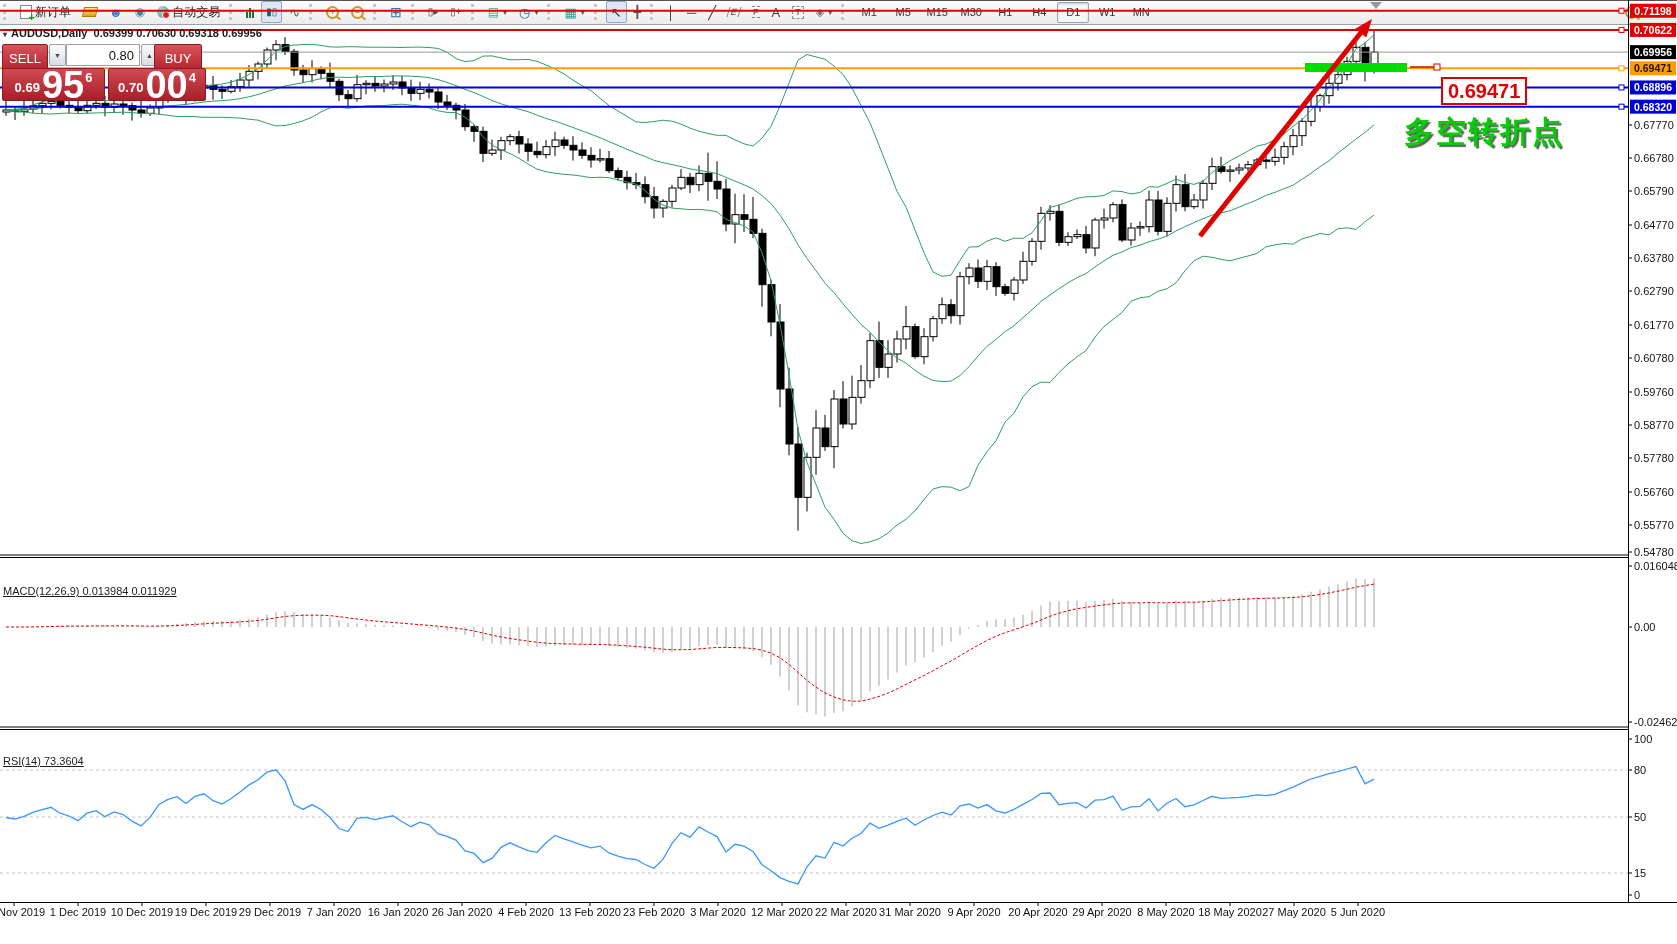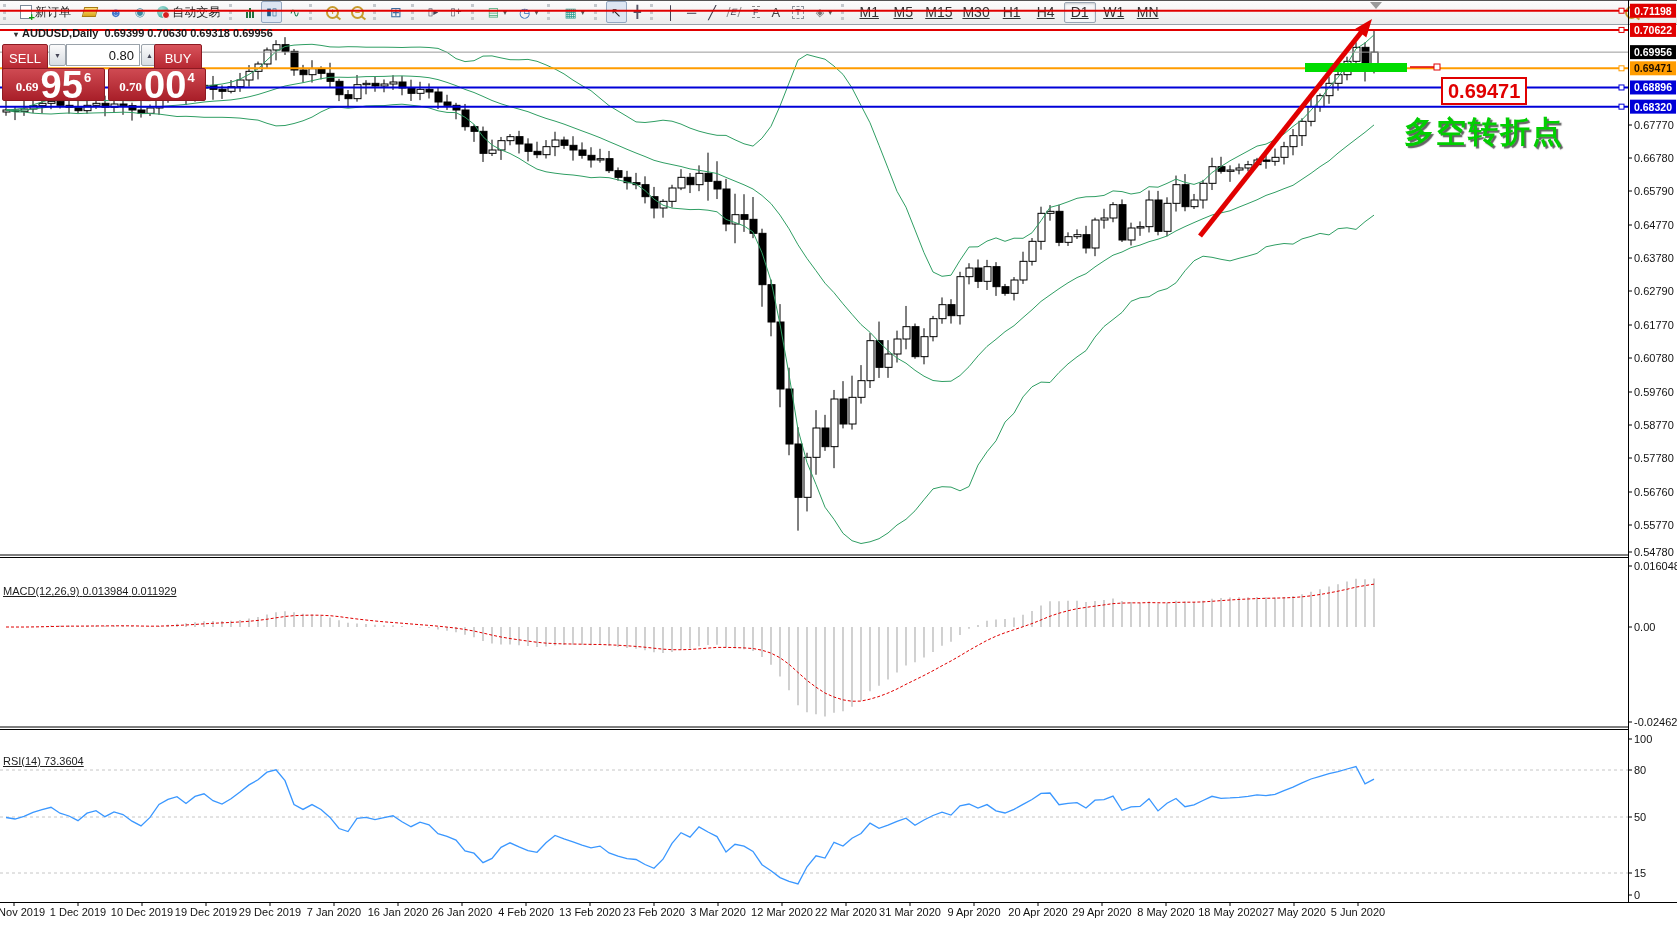--- a/index.html
+++ b/index.html
@@ -9,55 +9,55 @@
   #toolbar{position:absolute;left:0;top:0;width:1677px;height:24px;
     background:linear-gradient(#fdfdfd,#ececec);border-bottom:1px solid #98a0a8;
     display:flex;align-items:center;font-size:12px;color:#222;white-space:nowrap;}
   .grip{width:3px;height:16px;border-left:3px dotted #c4c8cc;margin:0 5px 0 3px;flex:none;}
   .tbtn{display:inline-flex;align-items:center;gap:3px;height:20px;padding:0 4px;margin:0 1px;
     border:1px solid transparent;border-radius:2px;flex:none;cursor:default;}
   .tbtn.pressed{background:#dde6f2;border-color:#93a7c0;}
   .tbtn .g{display:inline-block;line-height:1;}
   .caret{font-size:8px;color:#555;margin-left:1px;}
   .tfbtn{display:inline-flex;align-items:center;justify-content:center;height:19px;min-width:24px;
-    padding:0 3px;margin:0 1px;font-size:14px;color:#333;border:1px solid transparent;border-radius:2px;flex:none;text-decoration:underline;}
+    padding:0 3px;margin:0 1px;font-size:11px;color:#333;border:1px solid transparent;border-radius:2px;flex:none;}
   .tfbtn.pressed{background:#f4f6f8;border:1px solid #9aa6b4;box-shadow:inset 0 1px 2px rgba(0,0,0,.18);}
   .doc{width:10px;height:12px;background:#fff;border:1px solid #7b8a99;position:relative;flex:none;}
   .doc::after{content:"+";position:absolute;right:-4px;bottom:-5px;color:#0a9a0a;font-weight:bold;font-size:11px;}
   .gold{width:12px;height:8px;background:linear-gradient(#ffe67a,#d9a41b);border:1px solid #a87c10;transform:skewX(-14deg);flex:none;}
   .auto{width:12px;height:12px;border-radius:50%;background:radial-gradient(circle at 35% 30%,#9fe0d8,#2a9d8f);position:relative;flex:none;}
   .auto::after{content:"";position:absolute;right:-1px;bottom:-1px;width:6px;height:6px;border-radius:50%;background:#d42020;border:1px solid #fff;}
   .bars{display:inline-flex;align-items:flex-end;gap:1px;height:12px;flex:none;}
   .bars i{display:block;width:2px;background:#20703c;}
   .mag{width:9px;height:9px;border:2px solid #c79c2e;border-radius:50%;position:relative;flex:none;
     display:inline-flex;align-items:center;justify-content:center;font-size:9px;font-weight:bold;color:#c79c2e;line-height:1;}
   .mag::after{content:"";position:absolute;width:5px;height:2px;background:#c79c2e;right:-4px;bottom:-2px;transform:rotate(40deg);}
   .chatic{width:12px;height:8px;border:1px solid #8a929a;border-radius:2px;position:relative;background:#fff;
     box-shadow:3px -3px 0 -1px #fff,3px -3px 0 0 #8a929a;flex:none;}
   .chatic::after{content:"";position:absolute;left:2px;bottom:-4px;border:3px solid transparent;border-top-color:#8a929a;}
   .tbox{border:1px dashed #8a929a;font-size:9px;padding:0 2px;line-height:11px;color:#445;}
   .fib{border-top:1px dashed #888;border-bottom:1px dashed #888;font-size:9px;padding:0 1px;color:#445;}
   .chn{font-size:9px;border-left:1px solid #888;border-right:1px solid #888;padding:0 2px;transform:skewX(-18deg);color:#445;}
   .spacer{flex:1;}
   
-  #chart-title{position:absolute;left:14px;top:27px;font-size:11px;font-weight:bold;color:#1a1a1a;z-index:5;}
+  #chart-title{position:absolute;left:3px;top:27px;font-size:11px;font-weight:bold;color:#1a1a1a;z-index:5;}
   #chart-title .tri{font-size:8px;color:#333;margin-right:4px;}
   #oneclick{position:absolute;left:2px;top:44px;width:212px;height:57px;z-index:6;font-family:"Liberation Sans",sans-serif;}
   .ocrow1{position:absolute;left:0;top:0;height:22px;width:212px;}
   .ocsell,.ocbuy{position:absolute;top:0;height:28px;background:linear-gradient(#d8535b,#b2222c);
     border:1px solid #8c1a22;border-radius:2px;color:#fff;font-size:13px;display:flex;align-items:center;justify-content:center;box-sizing:border-box;}
   .ocsell{left:0;width:46px;}
   .ocbuy{left:152px;width:48px;}
   .spin{position:absolute;top:0;width:17px;height:22px;background:linear-gradient(#fbfbfb,#d8dde2);
     border:1px solid #9aa2aa;box-sizing:border-box;display:flex;align-items:center;justify-content:center;font-size:7px;color:#445;border-radius:2px;}
   .volbox{position:absolute;left:64px;top:0;width:74px;height:22px;background:#fff;border:1px solid #9aa2aa;
     box-sizing:border-box;font-size:13px;color:#111;display:flex;align-items:center;justify-content:flex-end;padding-right:5px;}
   .tile{position:absolute;top:24px;height:33px;background:linear-gradient(#cf4a52,#a91f29);border:1px solid #8c1a22;
     border-radius:2px;color:#fff;display:flex;align-items:flex-end;justify-content:center;box-sizing:border-box;padding-bottom:1px;}
-  .tile .sm{font-size:13px;font-weight:bold;margin:0 2px 4px 0;font-family:Liberation Serif, serif;}
+  .tile .sm{font-size:13px;font-weight:bold;margin:0 2px 4px 0;}
   .tile .bg{font-size:38px;font-weight:bold;line-height:28px;}
   .tile .sup{font-size:13px;font-weight:bold;margin:0 0 14px 1px;}
   #tileL{left:0;width:103px;}
   #tileR{left:106px;width:98px;}
   #macd-label,#rsi-label{position:absolute;left:3px;font-size:11px;color:#1c1c1c;z-index:5;text-decoration:underline;}
   #macd-label{top:585px;}
   #rsi-label{top:755px;}
   #cn-note{position:absolute;left:1404px;top:112px;font-size:30px;font-weight:bold;color:#00cf00;
     text-shadow:2px 2px 1px rgba(70,70,70,.85);letter-spacing:2px;z-index:5;text-align:right;}
   #callout{position:absolute;left:1441px;top:77px;border:2px solid #e00000;background:#fff;color:#e00000;

